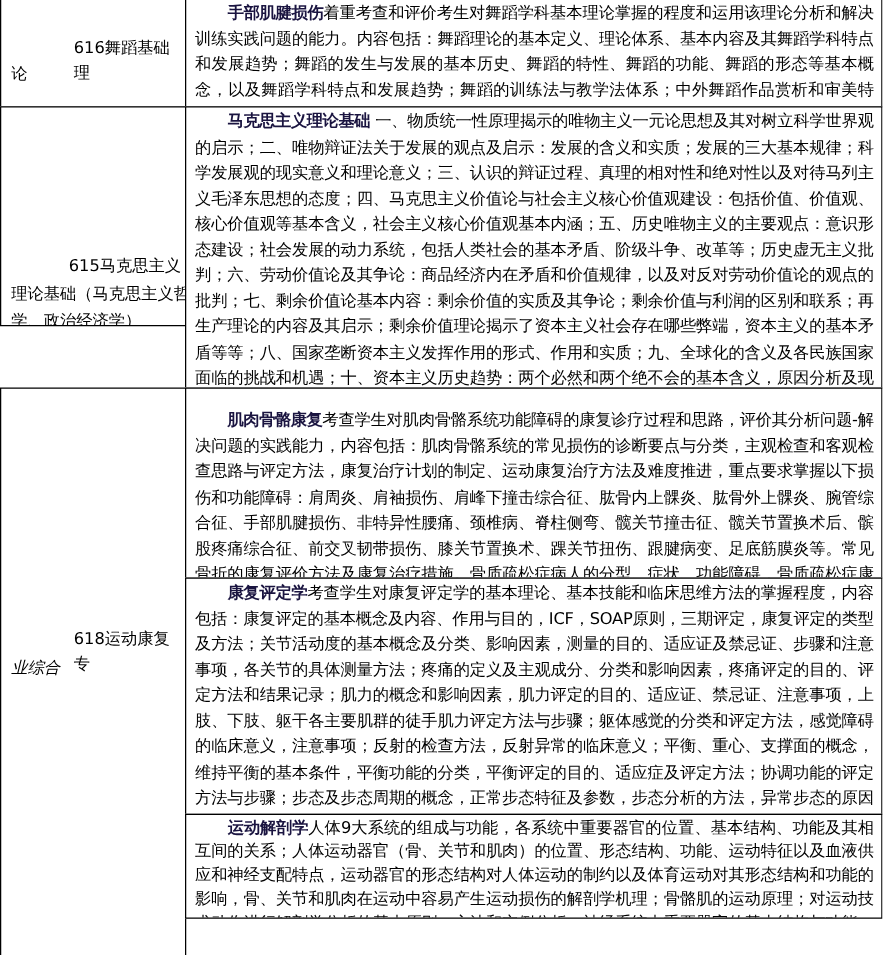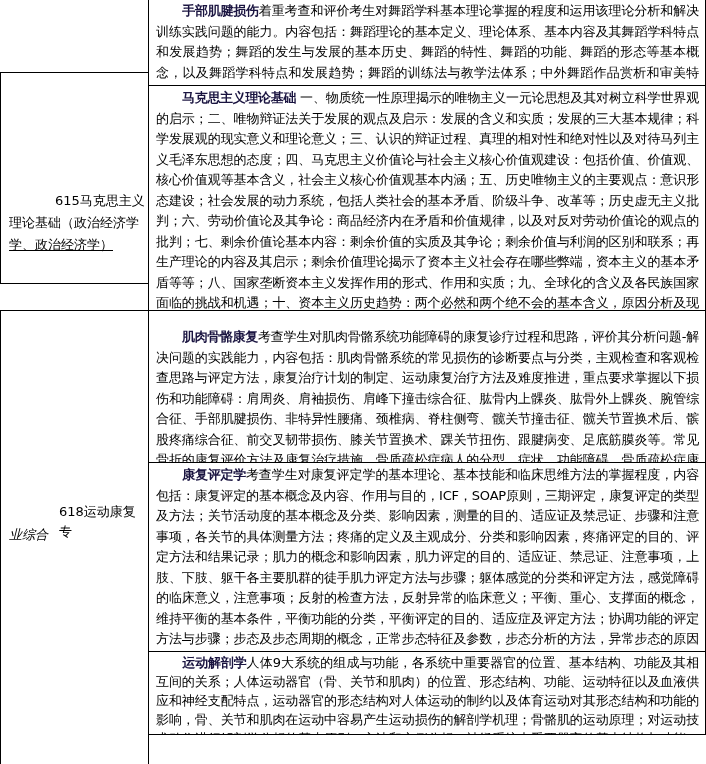--- a/index.html
+++ b/index.html
@@ -12,27 +12,31 @@
   .para { font-size: 13px; line-height: 20.5px; padding: 0 6px 0 7px; text-align: justify; letter-spacing: -0.2px; }
   .para .t { font-weight: bold; color: #1a1440; letter-spacing: -0.4px; }
   .para .indent { display: inline-block; width: 26px; }
   .label { font-size: 13px; line-height: 20px; position: absolute; }
 </style>
 </head>
 <body>
 
 <div class="grid">
 
+  <div class="cell left" style="top:-1px;height:87px;">
+    <span class="label" style="left:58px;top:29px;">616舞蹈基础理</span>
+    <span class="label" style="left:8px;top:50px;">论</span>
+  </div>
   <div class="cell right" style="top:-1px;height:87px;">
     <div class="para" style="padding-top:1px;"><span class="indent"></span><span class="t">手部肌腱损伤</span><span>着重考查和评价考生对舞蹈学科基本理论掌握的程度和运用该理论分析和解决训练实践问题的能力。内容包括：舞蹈理论的基本定义、理论体系、基本内容及其舞蹈学科特点和发展趋势；舞蹈的发生与发展的基本历史、舞蹈的特性、舞蹈的功能、舞蹈的形态等基本概念，以及舞蹈学科特点和发展趋势；舞蹈的训练法与教学法体系；中外舞蹈作品赏析和审美特征；舞蹈艺术与体育艺术融合；舞蹈艺术与体育艺术的比较分析；舞蹈艺术的体育服务实践探索。</span></div>
   </div>
 
-  <div class="cell left" style="top:72px;height:212px;">
+  <div class="cell left" style="top:85px;height:176px;">
     <span class="label" style="left:54px;top:118px;">615马克思主义</span>
-    <span class="label" style="left:8px;top:140px;white-space:nowrap;">理论基础（政治经济学</span>
+    <span class="label" style="left:8px;top:140px;white-space:nowrap;">理论基础（马克思主义哲</span>
     <span class="label" style="left:8px;top:162px;text-decoration:underline;">学、政治经济学）</span>
   </div>
   <div class="cell right" style="top:85px;height:226px;">
     <div class="para" style="padding-top:2px;"><span class="indent"></span><span class="t">马克思主义理论基础</span><span> 一、物质统一性原理揭示的唯物主义一元论思想及其对树立科学世界观的启示；二、唯物辩证法关于发展的观点及启示：发展的含义和实质；发展的三大基本规律；科学发展观的现实意义和理论意义；三、认识的辩证过程、真理的相对性和绝对性以及对待马列主义毛泽东思想的态度；四、马克思主义价值论与社会主义核心价值观建设：包括价值、价值观、核心价值观等基本含义，社会主义核心价值观基本内涵；五、历史唯物主义的主要观点：意识形态建设；社会发展的动力系统，包括人类社会的基本矛盾、阶级斗争、改革等；历史虚无主义批判；六、劳动价值论及其争论：商品经济内在矛盾和价值规律，以及对反对劳动价值论的观点的批判；七、剩余价值论基本内容：剩余价值的实质及其争论；剩余价值与利润的区别和联系；再生产理论的内容及其启示；剩余价值理论揭示了资本主义社会存在哪些弊端，资本主义的基本矛盾等等；八、国家垄断资本主义发挥作用的形式、作用和实质；九、全球化的含义及各民族国家面临的挑战和机遇；十、资本主义历史趋势：两个必然和两个绝不会的基本含义，原因分析及现实意义；十一、马恩的社会主义观、列宁的社会主义观、邓小平社会主义观的基本内容和相互关系；十二、共产主义社会的基本特征。</span></div>
   </div>
 
   <div class="cell left" style="top:310px;height:558px;">
     <span class="label" style="left:58px;top:191px;">618运动康复专</span>
     <span class="label" style="left:8px;top:214px;font-style:italic;">业综合</span>
   </div>

